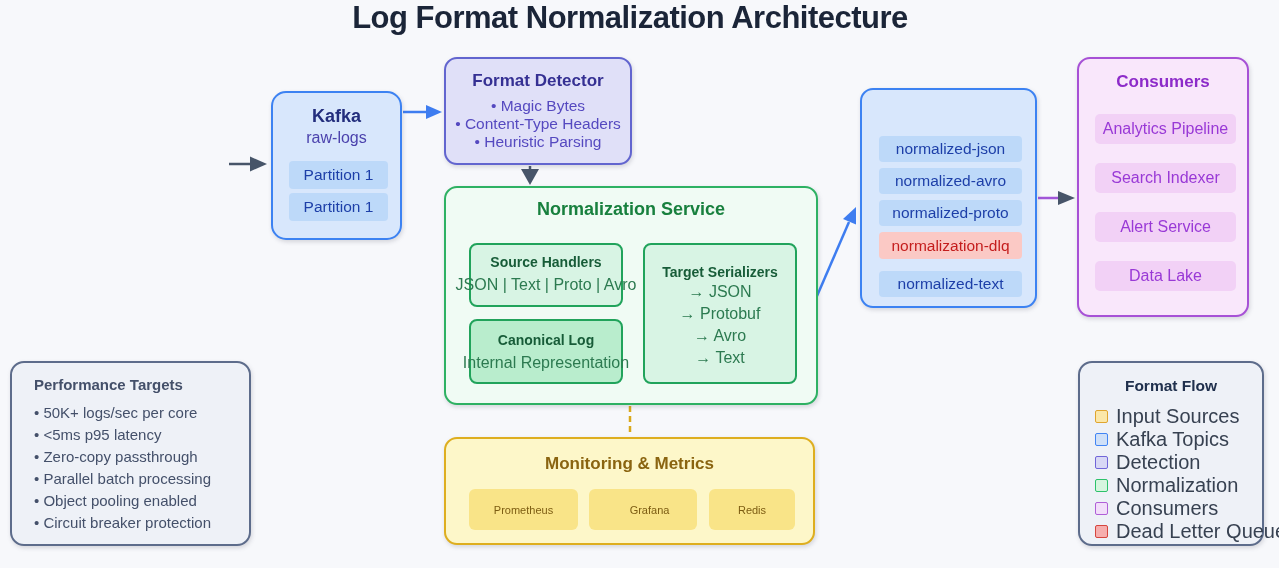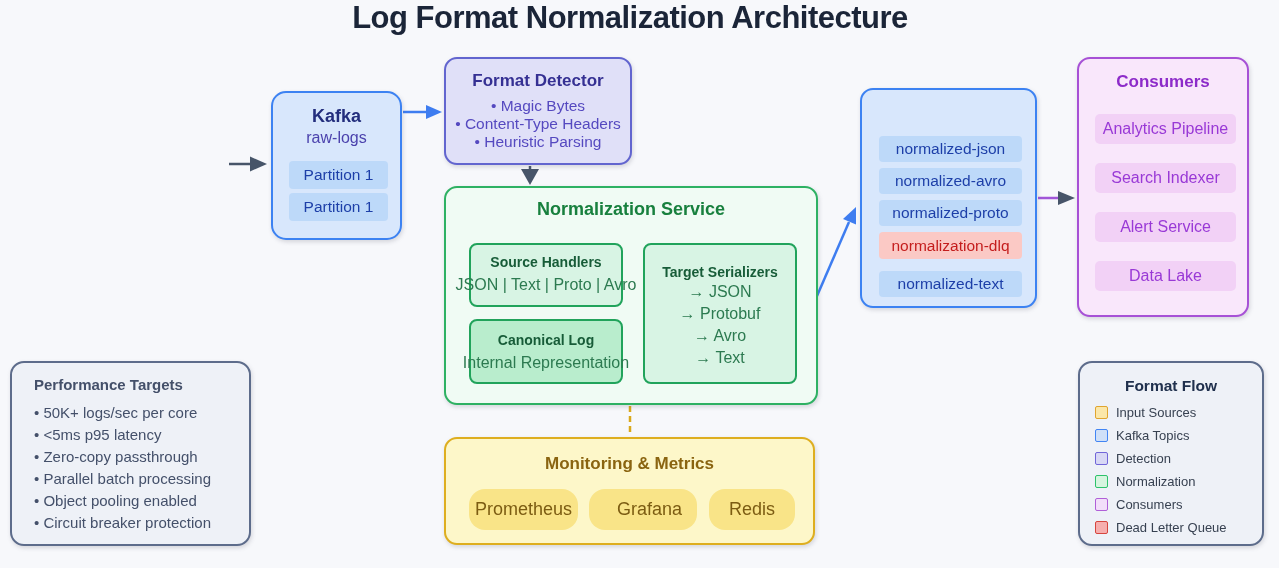--- a/index.html
+++ b/index.html
@@ -61,26 +61,26 @@
     color:#9939d6;font-size:16px;display:flex;align-items:center;justify-content:center;}
 
   
   .slate-box{background:#eef1f7;border:2px solid #5d6c8b;border-radius:14px;}
   .t-dark{color:#20304d;font-size:17px;}
   .perf-line{position:absolute;left:22px;white-space:nowrap;font-size:15px;color:#44506a;}
 
   
   .gold-box{background:#fdf7c9;border:2.5px solid #deae1f;}
   .t-gold{color:#8a6410;font-size:17px;}
-  .gold-chip{position:absolute;box-sizing:border-box;background:#f9e488;border-radius:16px;
-    color:#7c5c12;font-size:18px;display:flex;align-items:center;justify-content:center;}
+  .gold-chip{position:absolute;box-sizing:border-box;background:#f9e488;border-radius:6px;
+    color:#7c5c12;font-size:11px;display:flex;align-items:center;justify-content:center;}
 
   
   .legend-item{position:absolute;left:15px;display:flex;align-items:center;
-    white-space:nowrap;font-size:13px;color:#374151;}
+    white-space:nowrap;font-size:20px;color:#374151;}
   .swatch{display:inline-block;width:13px;height:13px;border-radius:2px;
     margin-right:8px;box-sizing:border-box;}
   .sw-input{background:#fbe7a9;border:1.5px solid #e0a52f;}
   .sw-kafka{background:#cfe0f8;border:1.5px solid #4285f4;}
   .sw-detect{background:#d8d8f5;border:1.5px solid #7166d9;}
   .sw-norm{background:#d6f5df;border:1.5px solid #2dc26b;}
   .sw-cons{background:#f2defa;border:1.5px solid #b05fd8;}
   .sw-dlq{background:#f6aeae;border:1.5px solid #d6453e;}
 </style>
 </head>

